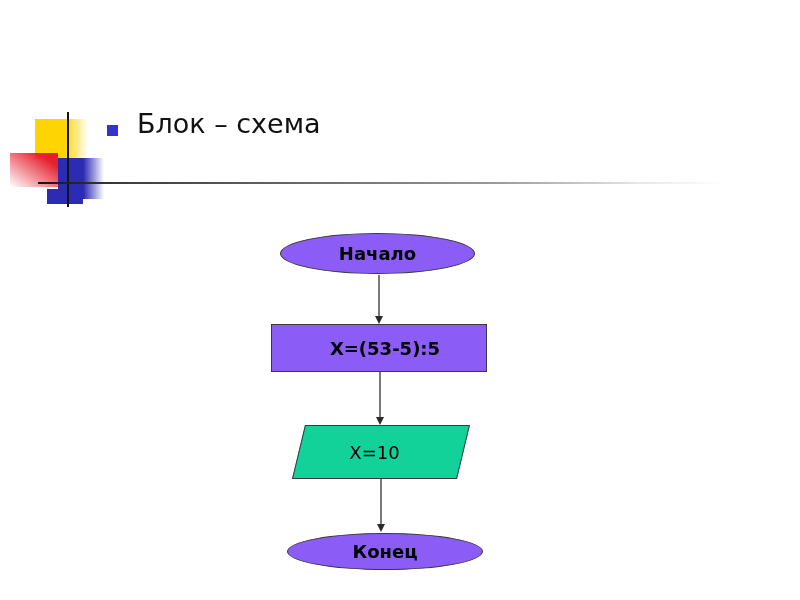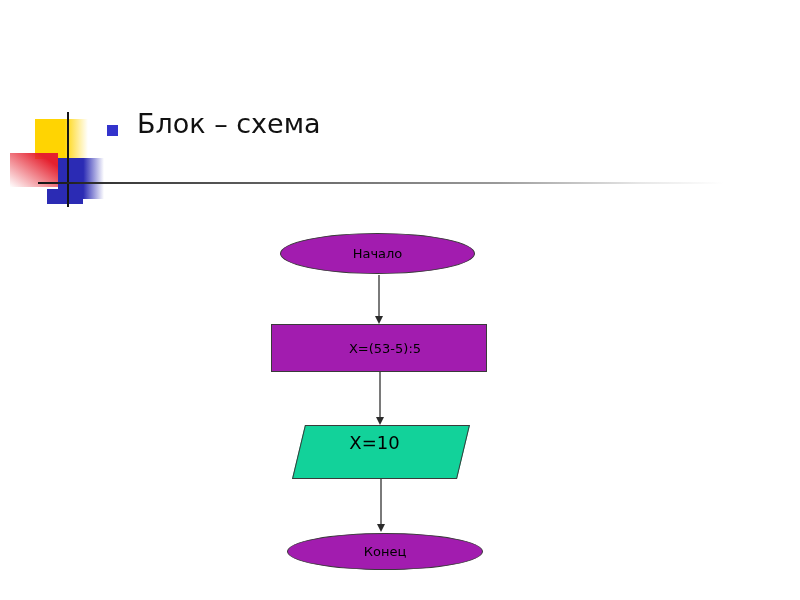--- a/index.html
+++ b/index.html
@@ -48,41 +48,41 @@
   }
   .slide-title {
     position: absolute; left: 137px; top: 82px; margin: 0;
     font-size: 27px; font-weight: 400; color: #111111;
     letter-spacing: 0px; white-space: nowrap;
   }
 
   
   .node {
     position: absolute;
-    background: #a21caf;
+    background: #8b5cf6;
     border: 1.6px solid #3a3a3a;
     box-sizing: border-box;
     display: flex; align-items: center; justify-content: center;
-    font-size: 13px; color: #000;
+    font-size: 18px; color: #000; font-weight: bold;
   }
   .node-ellipse { border-radius: 50%; }
 
   .node-start { left: 280px; top: 207px; width: 195px; height: 41px; }
   .node-process { left: 271px; top: 298px; width: 216px; height: 48px; padding-left: 12px; }
 
   .para-shape {
     position: absolute; left: 292px; top: 399px; width: 165px; height: 54px;
     background: #12d29a;
     border: 1.6px solid #3a3a3a;
     box-sizing: border-box;
     transform: skewX(-13.5deg);
     transform-origin: bottom left;
   }
   .para-label {
-    position: absolute; left: 292px; top: 389px; width: 165px; height: 54px;
+    position: absolute; left: 292px; top: 399px; width: 165px; height: 54px;
     display: flex; align-items: center; justify-content: center;
     font-size: 18px; color: #000;
   }
 
   .node-end { left: 287px; top: 507px; width: 196px; height: 37px; align-items: center; }
 
   
   .arrow-line {
     position: absolute; width: 1.5px; background: #7a7a7a;
   }

